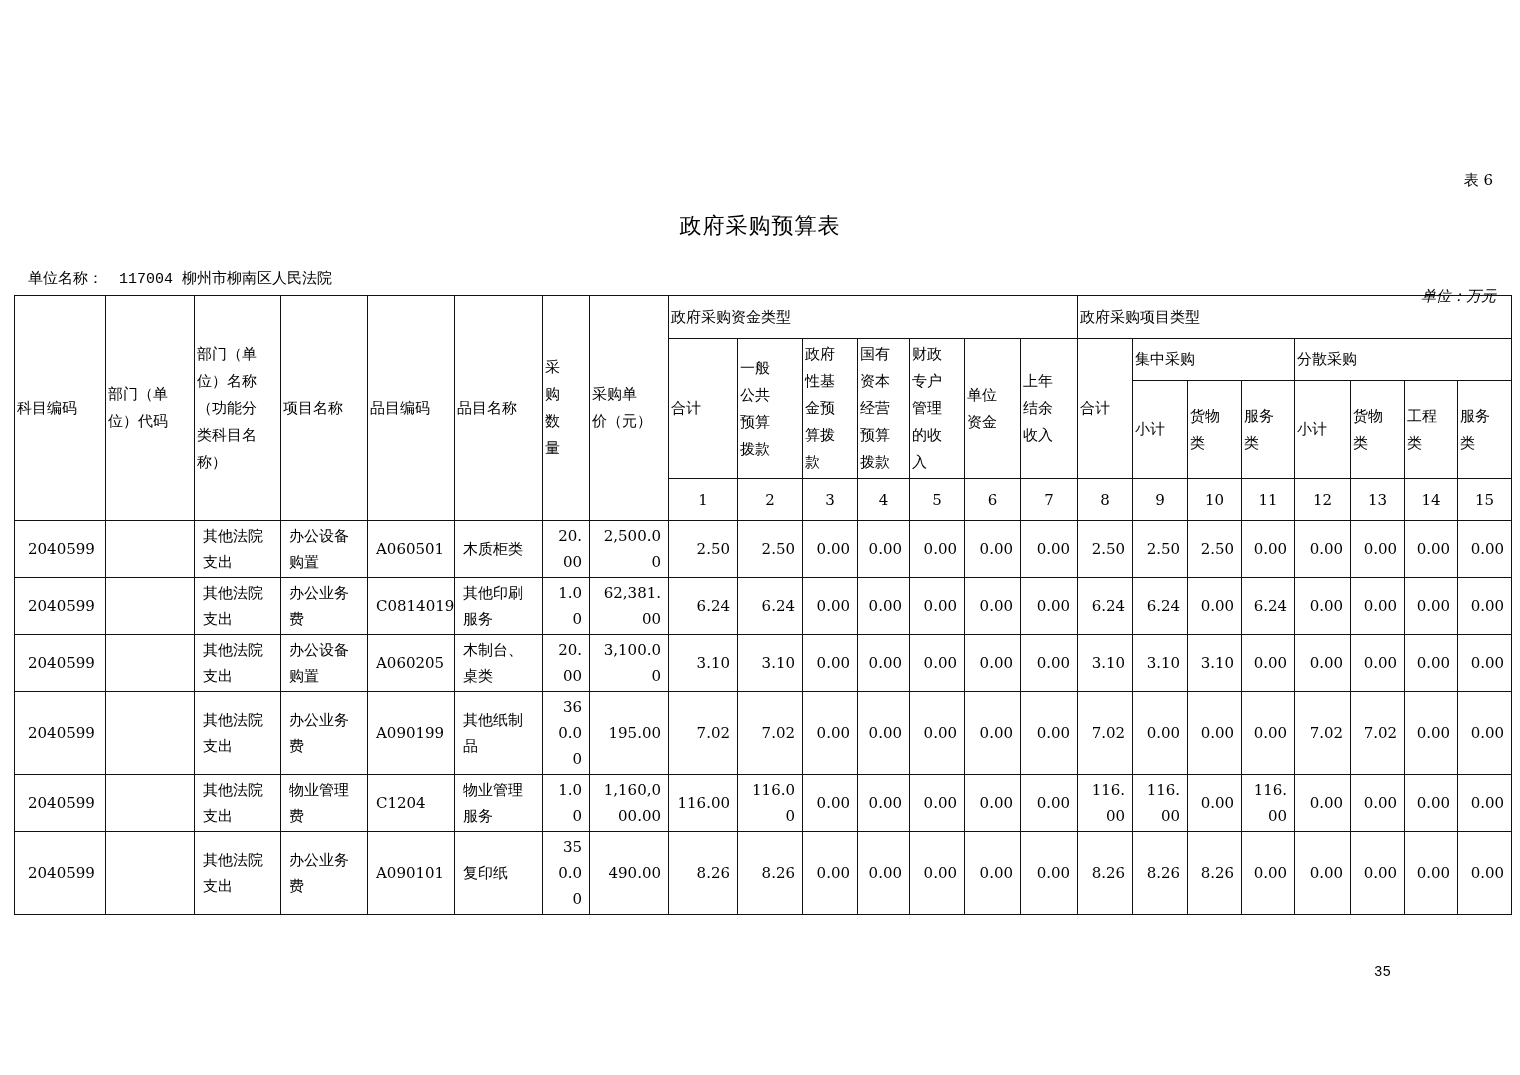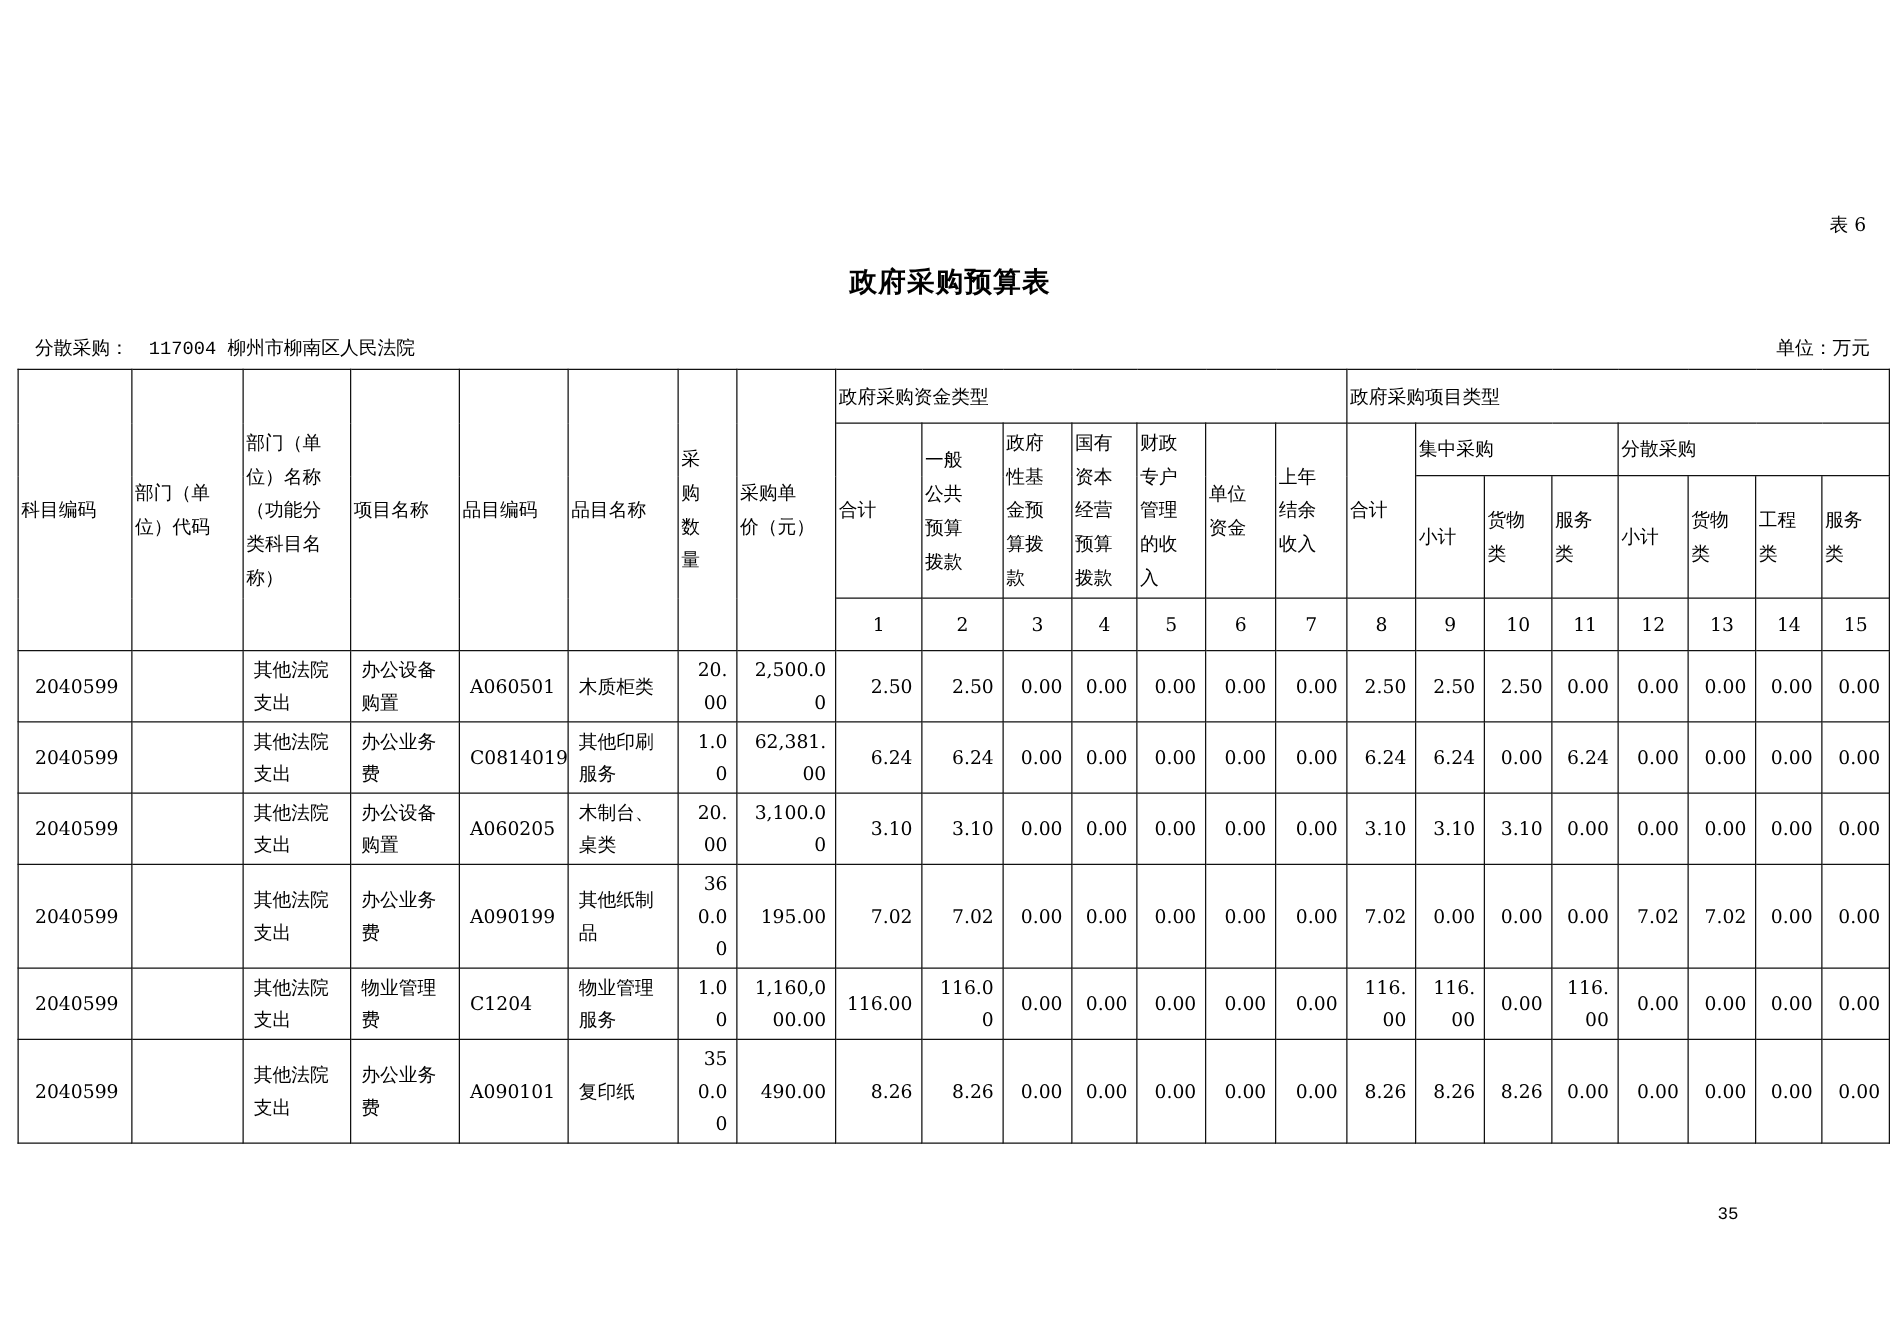--- a/index.html
+++ b/index.html
@@ -3,25 +3,25 @@
 <meta charset="utf-8">
 <style>
   html,body { margin:0; padding:0; }
   body {
     width:1520px; height:1075px; background:#ffffff; color:#000;
     font-family:"DejaVu Serif", serif; position:relative; overflow:hidden;
   }
   .table-tag { position:absolute; top:171px; right:27px; font-size:15px; }
   .doc-title {
     position:absolute; top:211px; left:0; width:100%; text-align:center;
-    font-size:22px; font-weight:bold; margin:0; letter-spacing:1px;
+    font-size:22px; font-weight:normal; margin:0; letter-spacing:1px;
   }
   .meta-left { position:absolute; top:269px; left:28px; font-size:15px; }
   .meta-left .unit-value { margin-left:16px;font-family:Liberation Mono, monospace; }
-  .meta-right { position:absolute; top:269px; right:24px; font-size:15px; }
+  .meta-right { position:absolute; top:287px; right:24px; font-size:15px;font-style:italic; }
   table.budget {
     position:absolute; top:295px; left:14px; width:1492px;
     border-collapse:collapse; table-layout:fixed; font-size:15px;
   }
   .budget th, .budget td { border:1px solid #111; overflow:hidden; }
   .budget th {
     font-weight:normal; text-align:left; vertical-align:middle;
     white-space:pre-line; line-height:27px; padding:2px;
   }
   .budget td { vertical-align:middle; line-height:26px; }
@@ -38,21 +38,21 @@
     position:absolute; top:964px; left:1374px; font-size:14px;
     font-family:Liberation Mono, monospace;
   }
 </style>
 </head>
 <body>
 
 <div class="table-tag">表 6</div>
 <h1 class="doc-title">政府采购预算表</h1>
 <div class="meta-left">
-  <span>分散采购：</span><span class="unit-value">117004 柳州市柳南区人民法院</span>
+  <span>单位名称：</span><span class="unit-value">117004 柳州市柳南区人民法院</span>
 </div>
 <div class="meta-right">单位：万元</div>
 
 <table class="budget">
   <colgroup>
     <col style="width:91px">
       <col style="width:89px">
       <col style="width:86px">
       <col style="width:87px">
     <col style="width:87px">

